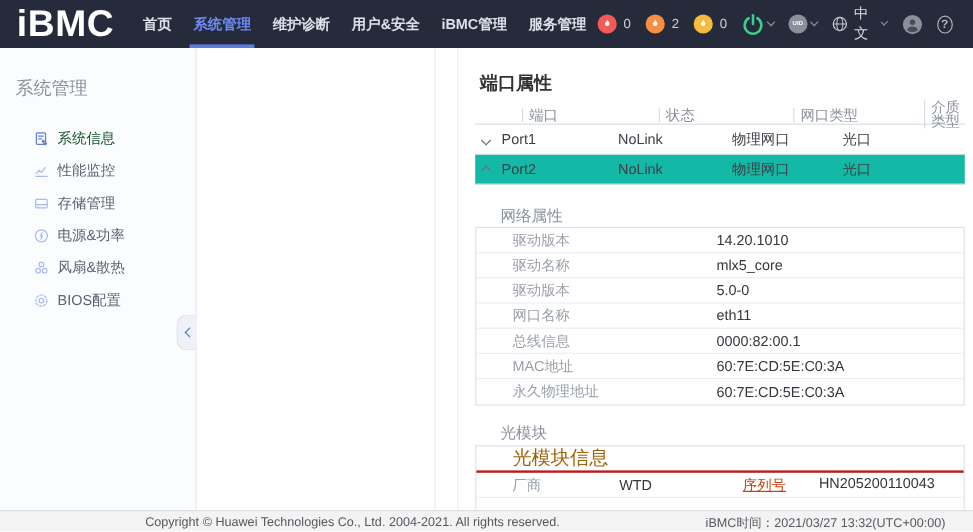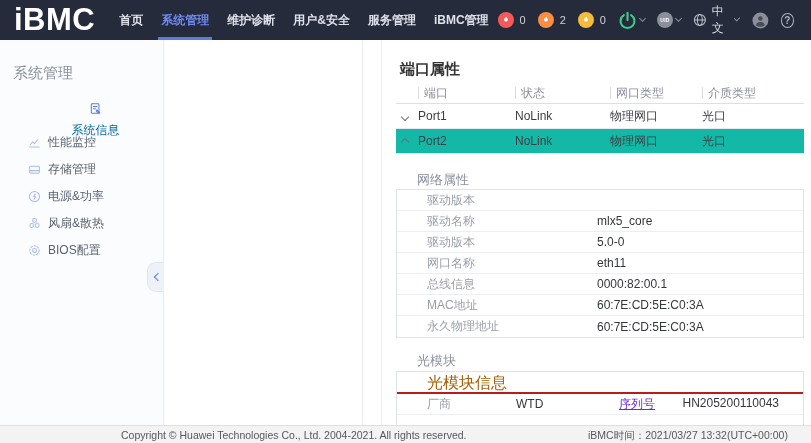--- a/index.html
+++ b/index.html
@@ -25,34 +25,34 @@
   .lang-label { color:#d6dae3; font-size:12px; margin-left:2px; }
   .help-circle { width:15px; height:15px; border-radius:50%; border:1.5px solid #aeb4c0; color:#aeb4c0; font-size:10px; font-weight:bold; display:flex; align-items:center; justify-content:center; cursor:pointer; }
   .hicon { display:block; }
 
   
   .sidebar { position:absolute; left:0; top:40px; bottom:18px; width:164px; background:#fbfcfd; border-right:1px solid #e7e9ef; z-index:2; }
   .sidebar-title { margin:24px 0 0 13px; font-size:15px; color:#8a909d; }
   .menu { margin-top:19px; }
   .menu-item { display:flex; align-items:center; gap:7px; padding-left:28px; height:27px; font-size:12px; color:#5b6170; cursor:pointer; }
   .menu-item svg { width:13px; height:13px; color:#abbaf0; flex:none; }
-  .menu-item.active { color:#0369a1;flex-direction:column; }
+  .menu-item.active { color:#14532d; }
   .menu-item.active svg { color:#5e7ce0; }
   .collapse-handle { position:absolute; left:147px; top:262px; width:17px; height:30px; background:#eef1f8; border:1px solid #e1e5f0; border-right:none; border-radius:9px 0 0 9px; display:flex; align-items:center; justify-content:center; cursor:pointer; z-index:3; }
   .chev-left { width:6px; height:6px; border-left:1.6px solid #5e7ce0; border-bottom:1.6px solid #5e7ce0; transform:rotate(45deg); margin-left:3px; }
 
   
   .content { position:absolute; left:165px; top:40px; right:0; bottom:18px; background:#fff; }
   .vline-a { position:absolute; left:197px; top:0; bottom:0; width:1px; background:#e9ebf0; }
   .vline-b { position:absolute; left:216px; top:0; bottom:0; width:1px; background:#eceef2; }
   .main { position:absolute; left:221px; top:0; width:408px;margin-left:10px; }
   .main-title { margin:20px 0 0 4px; font-size:15px; font-weight:bold; color:#333; height:18px; }
 
   .port-table { margin-top:5px; }
-  .pt-header { display:grid; grid-template-columns:22px 97px 95px 92px 1fr; height:21px; align-items:center; border-bottom:1px solid #dcdfe6; color:#8a8f9b; font-size:12px; }
+  .pt-header { display:grid; grid-template-columns:22px 97px 95px 92px 1fr; height:21px; align-items:center; border-bottom:1px solid #dcdfe6; color:#8a8f9b; font-size:12px;gap:17px; }
   .pt-header .hsep { border-left:1px solid #d8dbe2; padding-left:5px; line-height:12px; display:inline-block; }
   .pt-row { display:grid; grid-template-columns:22px 97px 95px 92px 1fr; height:25px; align-items:center; border-bottom:1px solid #e8eaef; font-size:12px; color:#3c3f45; cursor:pointer; }
   .pt-row.shaded { background:#14b8a6; }
   .chev { width:6px; height:6px; border-right:1.4px solid #6b7080; border-bottom:1.4px solid #6b7080; display:inline-block; margin-left:6px; }
   .chev.down { transform:rotate(45deg); margin-top:-3px; }
   .chev.up { transform:rotate(-135deg); margin-top:4px; }
 
   .section-label { margin:17px 0 0 21px; font-size:13px; color:#8a909d; height:16px; }
   .attr-table { margin-top:2px; border:1px solid #dfe2e8; }
   .attr-row { display:grid; grid-template-columns:200px 1fr; height:21px; align-items:center; font-size:12px; border-bottom:1px solid #eceef2; }
@@ -60,42 +60,42 @@
   .attr-label { padding-left:30px; color:#9a9fa9; }
   .attr-value { color:#34373d; }
 
   .opt-label { margin-top:14px; }
   .opt-table { margin-top:3px; border:1px solid #dfe2e8; height:70px; }
   .opt-header { height:22px; line-height:22px; padding-left:30px; font-size:16px; color:#a16207; border-bottom:2px solid #b91c1c; }
   .opt-row { display:grid; grid-template-columns:119px 103px 1fr; height:21px; align-items:center; font-size:12px; border-bottom:1px solid #eceef2; }
   .opt-row .c1 { padding-left:30px; color:#9a9fa9; }
   .opt-row .c2 { color:#34373d; }
   .opt-row .c3 { display:flex; justify-content:space-between; }
-  .opt-row .c3 .lbl { color:#6d28d9;text-decoration:underline; }
+  .opt-row .c3 .lbl { color:#c2410c;text-decoration:underline; }
   .opt-row .c3 .val { color:#34373d; margin-right:24px; }
 
   
   .footer { position:absolute; left:0; right:0; bottom:0; height:18px; background:#f3f3f4; border-top:1px solid #dfdfe2; z-index:5; font-size:10.5px; color:#55585f; }
   .copyright { position:absolute; left:121px; top:3px; white-space:nowrap; }
   .ibmc-time { position:absolute; left:588px; top:3px; white-space:nowrap; }
 </style>
 </head>
 <body>
 
 <div class="page">
 
   <div class="top-header">
     <div class="logo">iBMC</div>
     <div class="main-nav">
       <div class="nav-item">首页</div>
       <div class="nav-item active">系统管理</div>
       <div class="nav-item">维护诊断</div>
       <div class="nav-item">用户&amp;安全</div>
+      <div class="nav-item">iBMC管理</div>
       <div class="nav-item">服务管理</div>
-      <div class="nav-item">iBMC管理</div>
     </div>
 
     <div class="header-right">
       <div class="alarm">
         <span class="alarm-circle crit">
           <svg width="10" height="10" viewBox="0 0 16 16" class="hicon">
               <path fill="#fff" d="M8.2 2.2c.3 1.9 2.7 2.9 2.7 5.3a3 3 0 0 1-6 0c0-1 .5-1.9 1.1-2.6.3.6.8 1.1 1.2.9-.4-1.3.3-2.6 1-3.6z"></path>
             </svg>
         </span>
         <span class="alarm-count">0</span>
@@ -232,20 +232,21 @@
           <div>NoLink</div>
           <div>物理网口</div>
           <div>光口</div>
         </div>
       </div>
 
       <div class="section-label">网络属性</div>
       <div class="attr-table">
         <div class="attr-row">
           <div class="attr-label">驱动版本</div>
+          <div class="attr-value">14.20.1010</div>
         </div>
         <div class="attr-row">
           <div class="attr-label">驱动名称</div>
           <div class="attr-value">mlx5_core</div>
         </div>
         <div class="attr-row">
           <div class="attr-label">驱动版本</div>
           <div class="attr-value">5.0-0</div>
         </div>
         <div class="attr-row">

